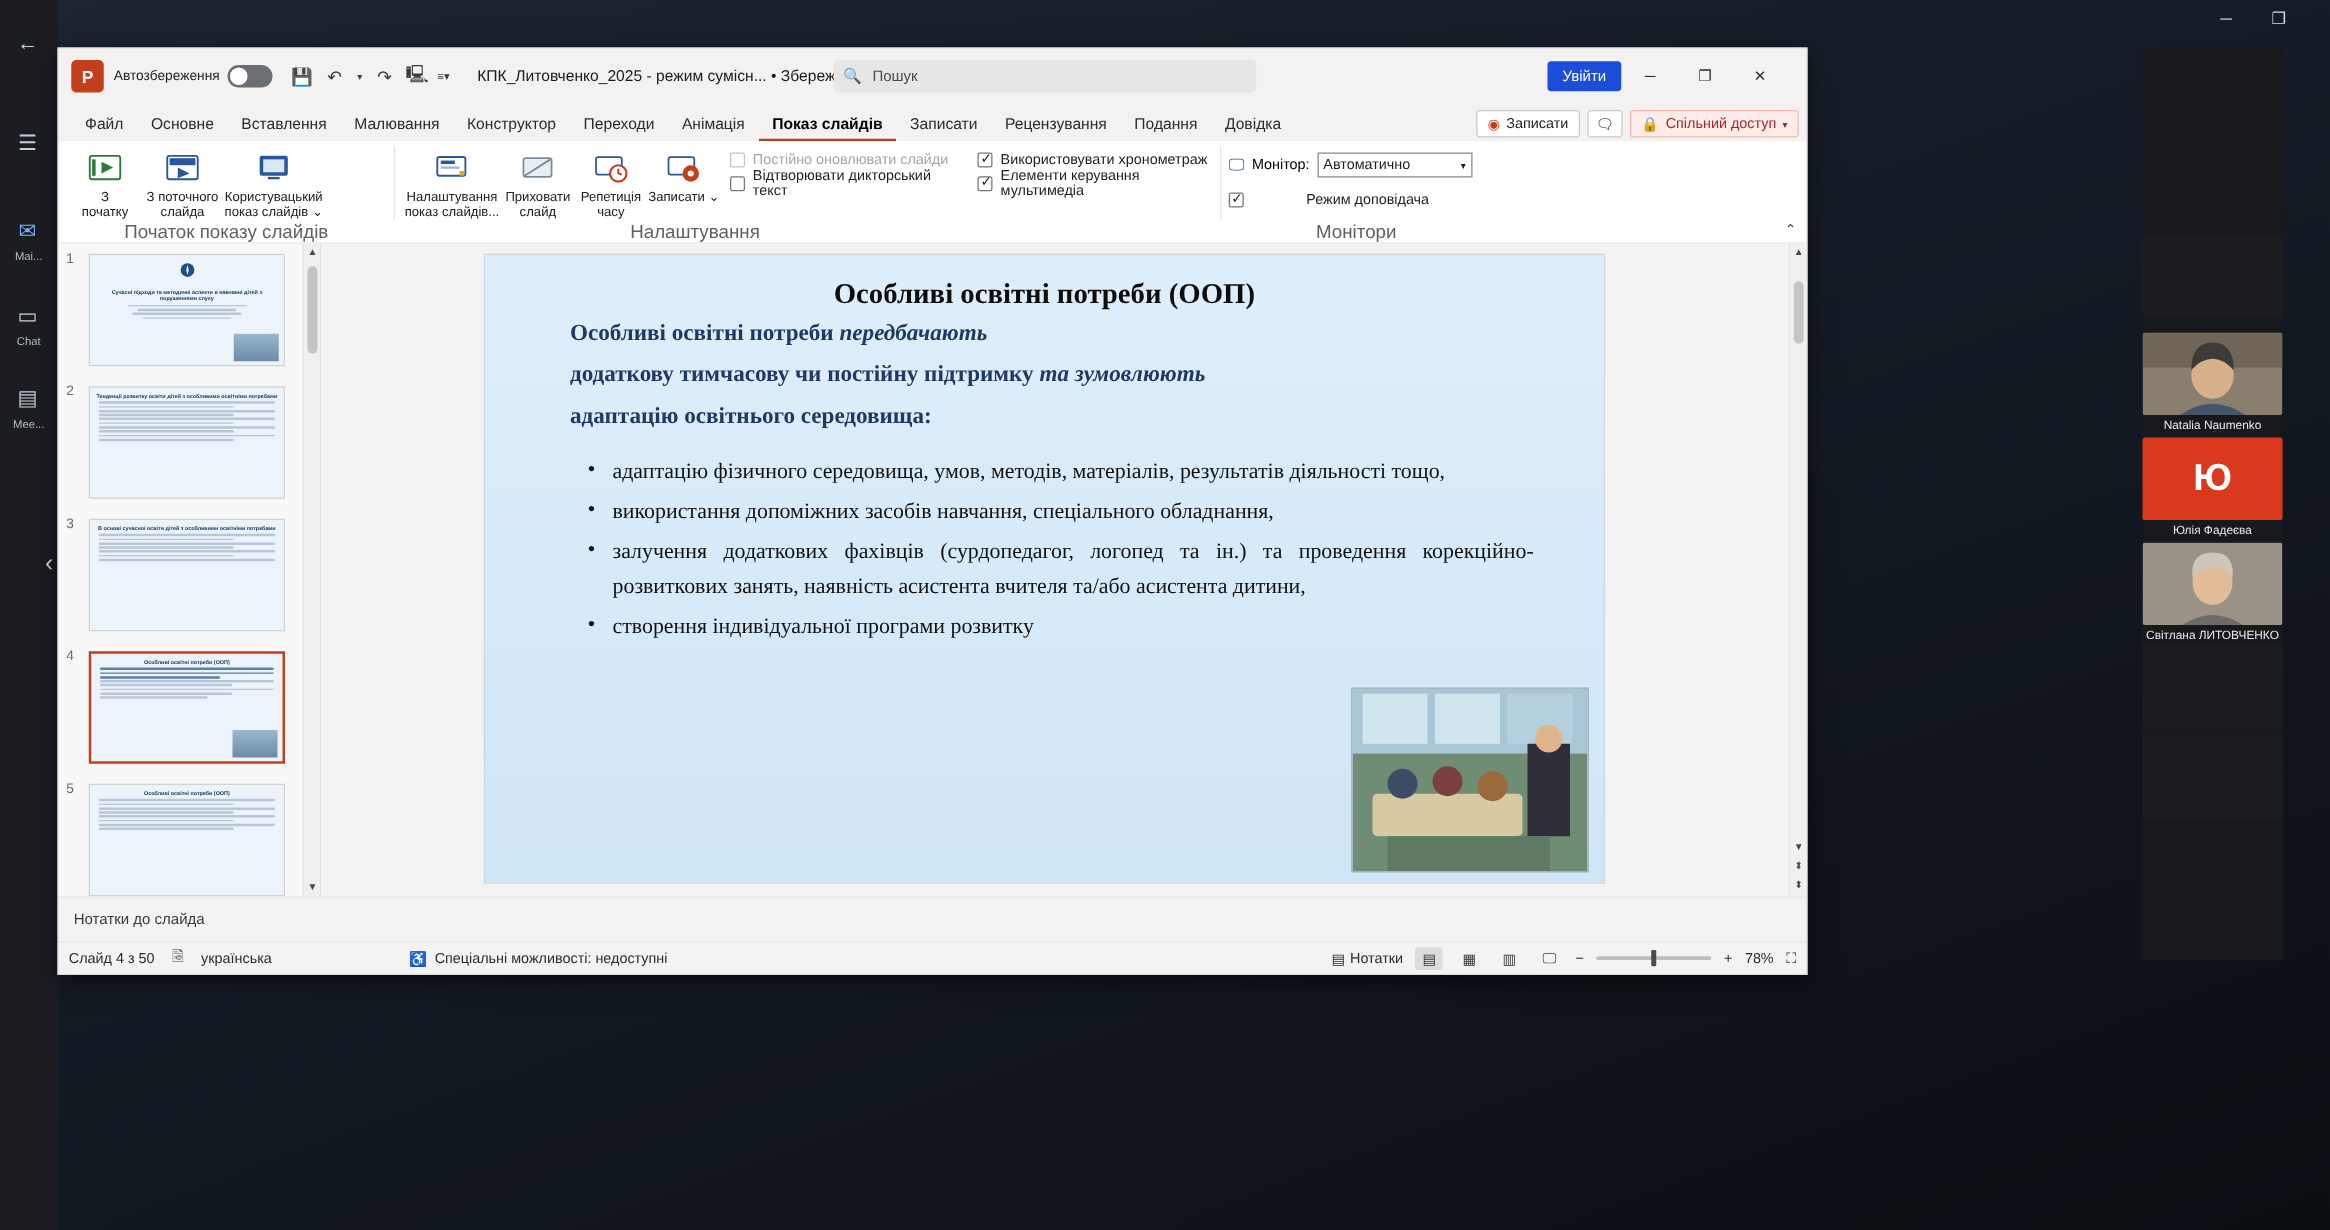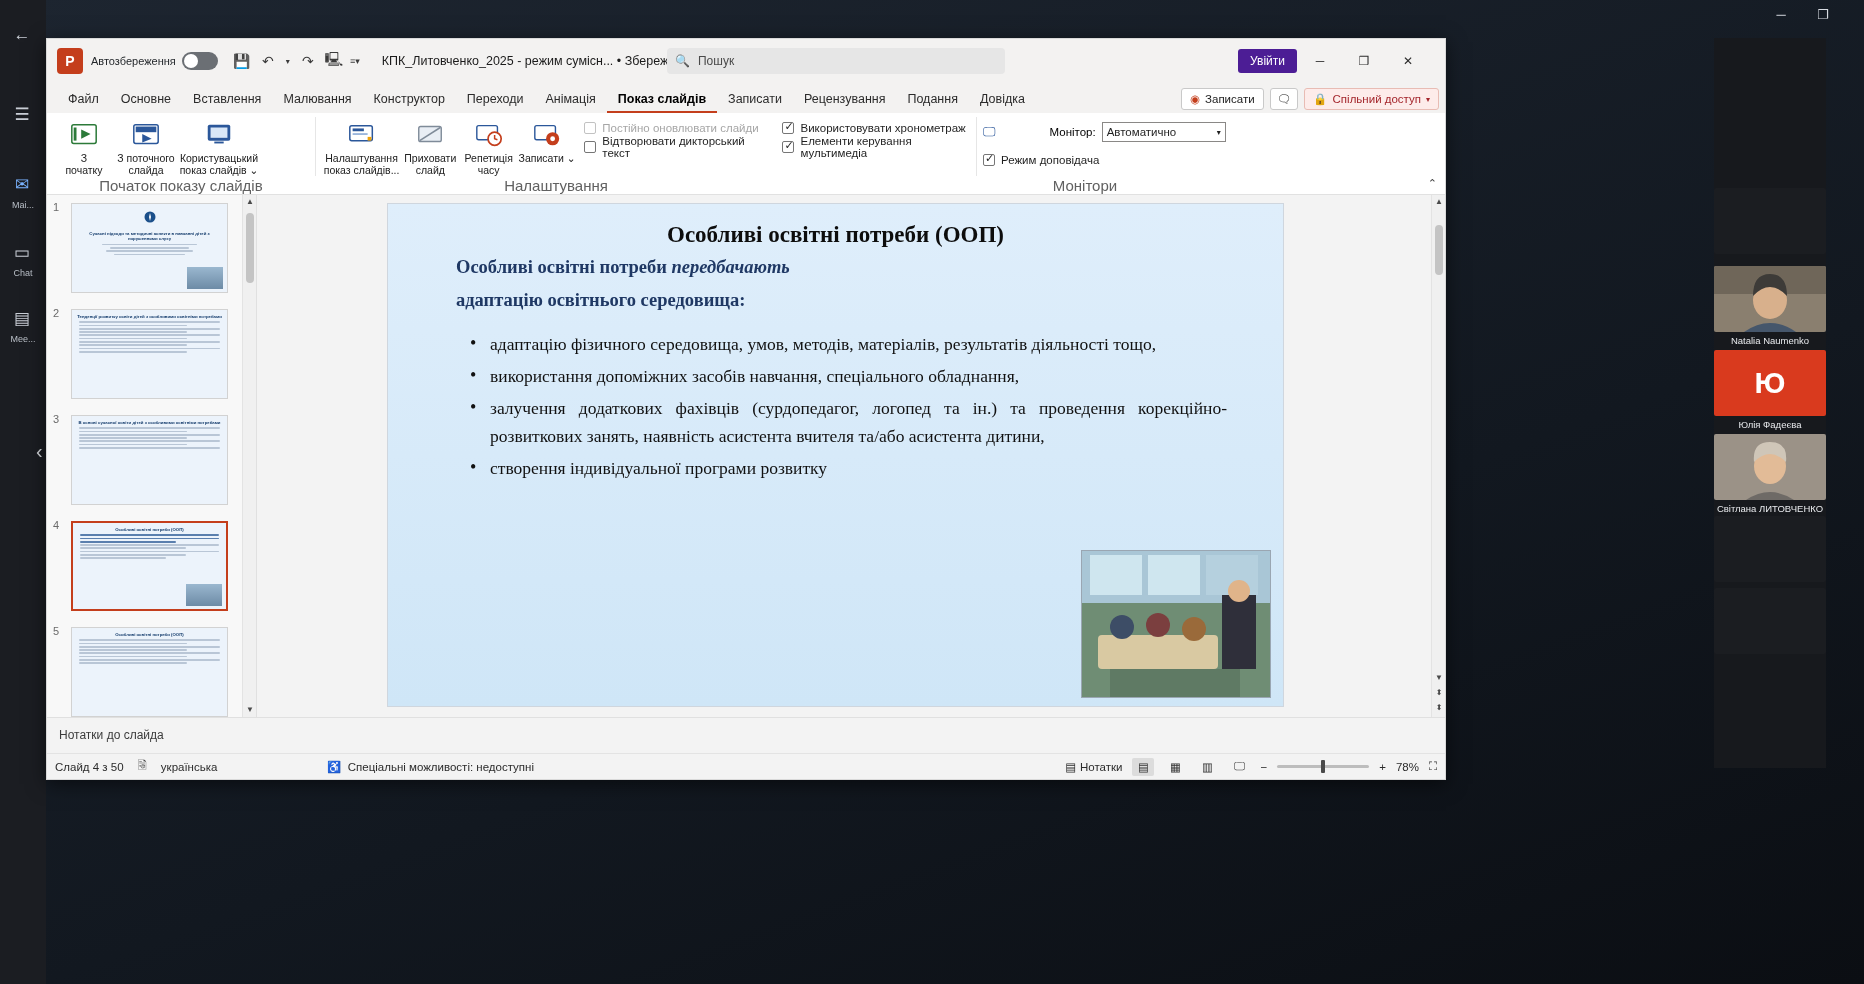--- a/index.html
+++ b/index.html
@@ -96,21 +96,21 @@
     font-size: 12.5px; color: #1b1b1b; margin-left: 18px; white-space: nowrap;
   }
   #searchbox {
     position: absolute; left: 620px; top: 9px; width: 338px; height: 26px;
     background: #e6e6e6; border-radius: 4px; display: flex; align-items: center;
     padding: 0 8px; font-size: 12px; color: #4a4a4a;
   }
   #searchbox .mag { margin-right: 8px; color: #444; font-size: 12px; }
   #signin-btn {
     position: absolute; right: 148px; top: 10px; height: 24px; padding: 0 12px;
-    background: #4c1d95; color: #fff; font-size: 12px; border-radius: 3px;
+    background: #1d4ed8; color: #fff; font-size: 12px; border-radius: 3px;
     display: flex; align-items: center;
   }
   .win-ctl {
     position: absolute; top: 8px; width: 30px; height: 28px; font-size: 12px;
     color: #2b2b2b; display: flex; align-items: center; justify-content: center;
   }
   
   #tabs {
     height: 30px; background: #f3f2f1; display: flex; align-items: flex-end;
     padding-left: 10px; position: relative; flex: none;
@@ -432,27 +432,27 @@
         </div>
         <div class="gtitle" style="margin-left:-180px;">Налаштування</div>
       </div>
 
       <div class="rsep"></div>
 
       <div class="rgroup" style="width:216px;">
         <div class="grow" style="flex-direction:column; padding-top:6px;">
           <div style="display:flex; align-items:center; gap:6px;">
             <span style="color:#2b579a; font-size:13px;">🖵</span>
-            <span style="font-size:11.5px;margin-left:48px;">Монітор:</span>
+            <span style="font-size:11.5px;">Монітор:</span>
             <span class="combo">
               <span>Автоматично</span>
               <span style="font-size:8px;">▾</span>
             </span>
           </div>
-          <div class="chk-row" style="margin-top:8px;">
+          <div class="chk-row" style="margin-top:8px;gap:44px;">
             <span class="chk on"></span>
             <span>Режим доповідача</span>
           </div>
         </div>
         <div class="gtitle">Монітори</div>
       </div>
 
       <div id="ribbon-collapse">⌃</div>
     </div>
 
@@ -546,20 +546,23 @@
           <div class="scroll-arrow" style="bottom:0;">▼</div>
         </div>
       </div>
 
       <div id="stage">
         <div id="slide">
           <h1>Особливі освітні потреби (ООП)</h1>
 
           <div class="lead">
             <span>Особливі освітні потреби </span><i>передбачають</i>
+          </div>
+          <div class="lead">
+            <span>додаткову тимчасову чи постійну підтримку </span><i>та зумовлюють</i>
           </div>
           <div class="lead">
             <span>адаптацію освітнього середовища:</span>
           </div>
 
           <ul class="bullets">
             <li>адаптацію фізичного середовища, умов, методів, матеріалів, результатів діяльності тощо,</li>
             <li>використання допоміжних засобів навчання, спеціального обладнання,</li>
             <li>залучення додаткових фахівців (сурдопедагог, логопед та ін.) та проведення корекційно-розвиткових занять, наявність асистента вчителя та/або асистента дитини,</li>
             <li>створення індивідуальної програми розвитку</li>

